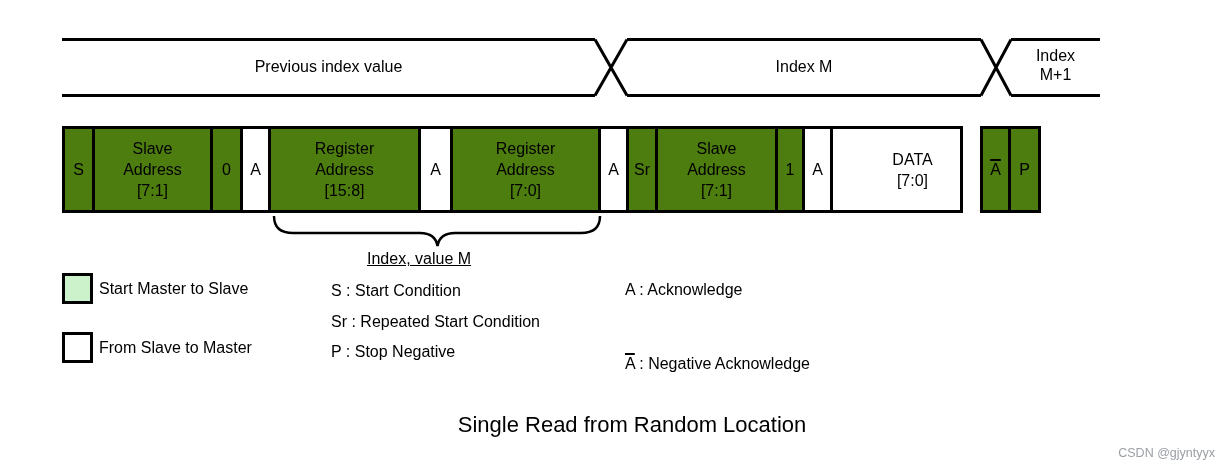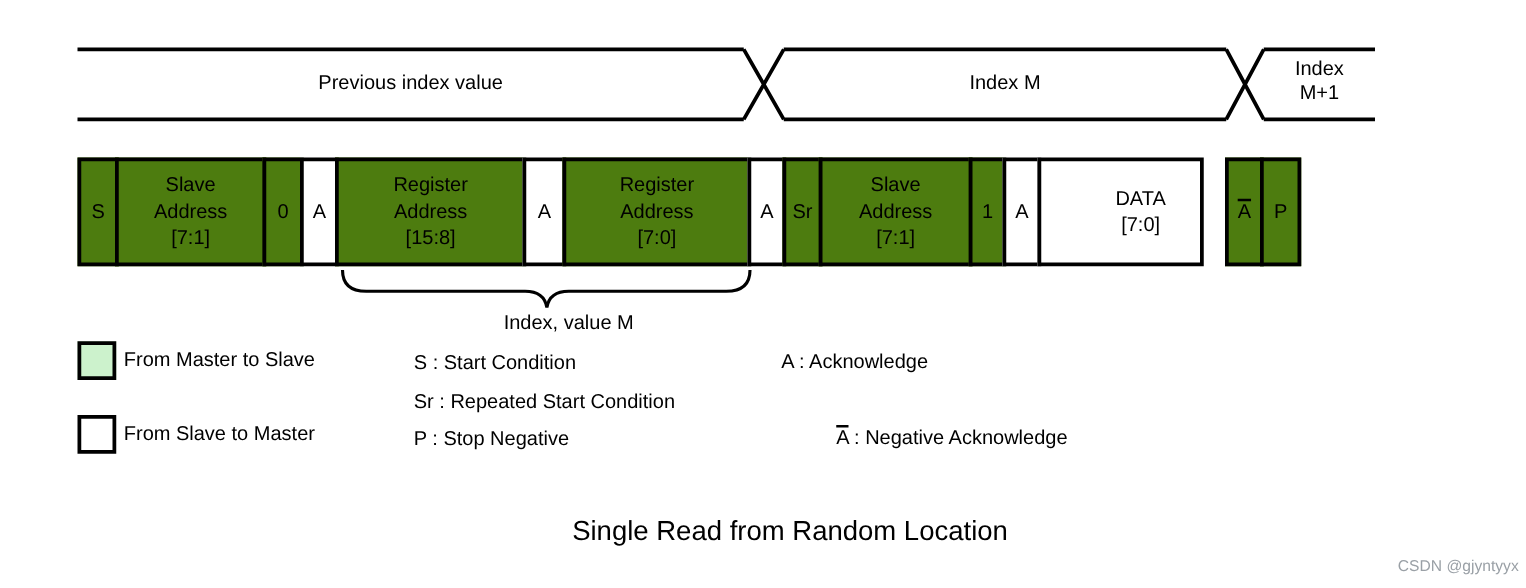--- a/index.html
+++ b/index.html
@@ -34,21 +34,21 @@
   }
   .cell[data-fill="green"]{background:#4d7c0f;}
   .cell[data-fill="white"]{background:#ffffff;}
   .cell span[data-overline="true"]{
     text-decoration:overline;
     text-decoration-thickness:2px;
   }
 
   .brace-label{
     position:absolute;left:367px;top:249px;width:140px;
-    text-align:right;font-size:16px;line-height:20px;
+    text-align:left;font-size:16px;line-height:20px;text-decoration:underline;
   }
 
   
   .swatch{
     position:absolute;left:62px;width:31px;height:31px;
     box-sizing:border-box;border:3px solid #000;
   }
   .swatch.master{background:#ccf2cc;}
   .swatch.slave{background:#ffffff;}
   .legend-label{
@@ -122,28 +122,28 @@
     <div class="cell" style="left:802px;width:31px;" data-fill="white"><span>A</span></div>
     <div class="cell" style="left:830px;width:133px;padding-left:32px;" data-fill="white"><span>DATA
 [7:0]</span></div>
     <div class="cell" style="left:980px;width:31px;" data-fill="green"><span data-overline="true">A</span></div>
     <div class="cell" style="left:1008px;width:33px;" data-fill="green"><span>P</span></div>
   </div>
 
   <div class="brace-label">Index, value M</div>
 
   <div class="swatch master" style="top:273px;"></div>
-  <div class="legend-label" style="top:273px;">From Master to Slave</div>
+  <div class="legend-label" style="top:273px;">Start Master to Slave</div>
   <div class="swatch slave" style="top:332px;"></div>
   <div class="legend-label" style="top:332px;">From Slave to Master</div>
 
   <div class="def-row" style="left:331px;top:281px;"><span>S</span><span> : Start Condition</span></div>
   <div class="def-row" style="left:331px;top:312px;"><span>Sr</span><span> : Repeated Start Condition</span></div>
   <div class="def-row" style="left:331px;top:342px;"><span>P</span><span> : Stop Negative</span></div>
 
   <div class="def-row" style="left:625px;top:280px;"><span>A</span><span> : Acknowledge</span></div>
-  <div class="def-row" style="left:625px;top:341px;margin-left:44px;"><span class="ovl">A</span><span> : Negative Acknowledge</span></div>
+  <div class="def-row" style="left:625px;top:354px;"><span class="ovl">A</span><span> : Negative Acknowledge</span></div>
 
   <div class="title">Single Read from Random Location</div>
 
   <div class="watermark">CSDN @gjyntyyx</div>
 
 </div>
 
 </body></html>

